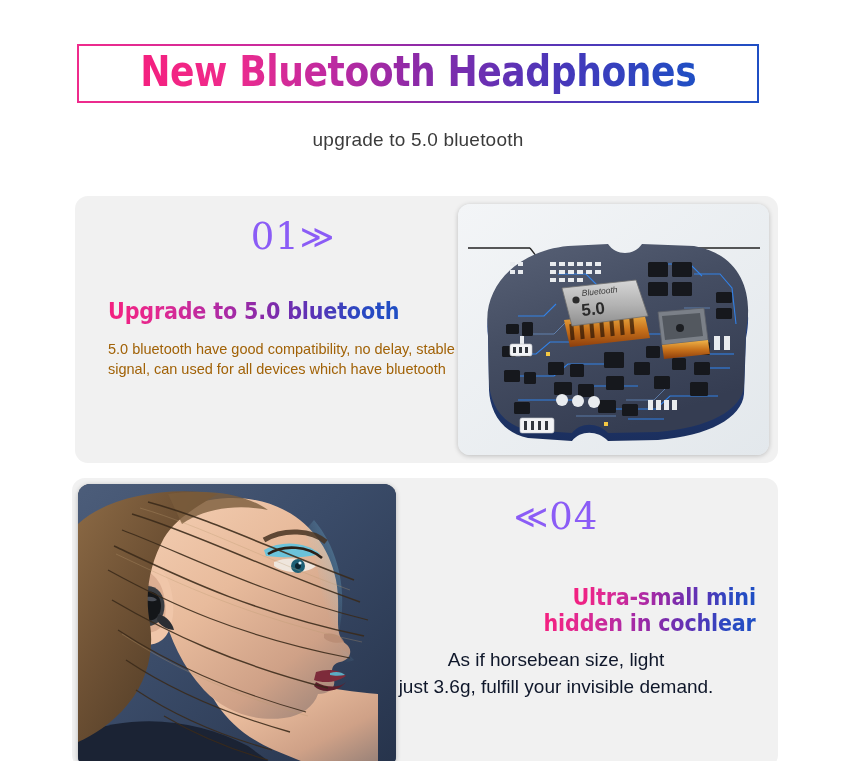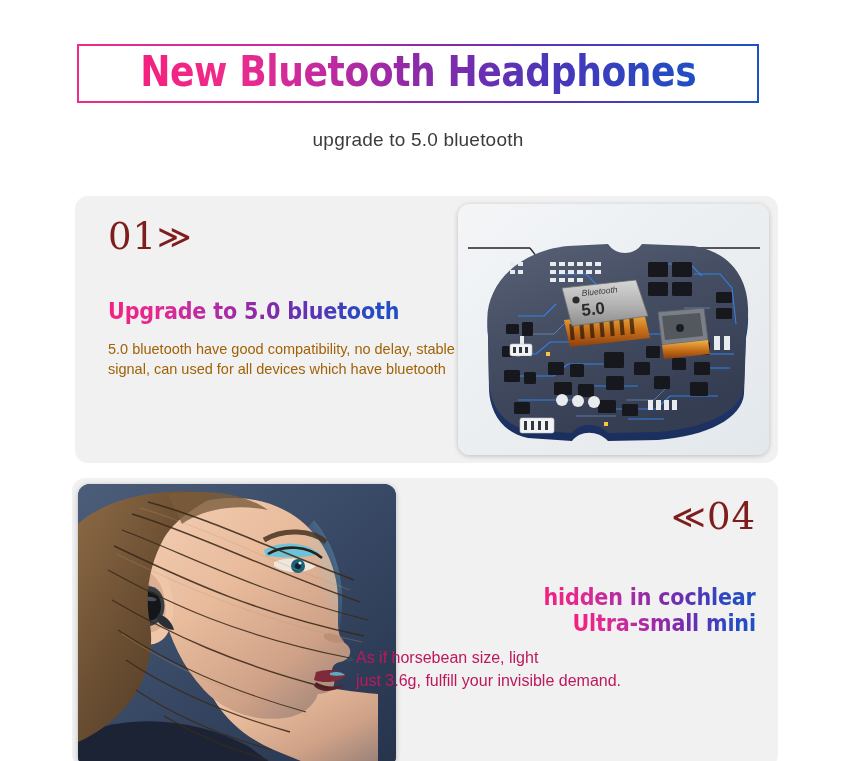--- a/index.html
+++ b/index.html
@@ -74,24 +74,25 @@
   
   .c1-text {
     position: absolute;
     left: 33px;
     top: 22px;
     width: 370px;
   }
   .num {
     font-family: "DejaVu Serif", serif;
     font-size: 37px;
-    color: #7f1d1d;
+    color: #8b5cf6;
     font-weight: 300;
     line-height: 1;
     letter-spacing: 1px;
+    text-align: center;
   }
   .num .chev {
     font-family: "DejaVu Sans", sans-serif;
     font-size: 33px;
     vertical-align: 1px;
   }
   .grad-head {
     font-family: "DejaVu Sans", sans-serif;
     font-weight: bold;
     font-size: 23px;
@@ -138,24 +139,24 @@
     text-align: right;
   }
   .c2-head-wrap {
     margin-top: 50px;
   }
   .grad-head.right {
     transform-origin: right center;
   }
   .c2-body {
     margin-top: 9px;
-    font-size: 16px;
+    font-size: 19px;
     line-height: 1.45;
-    color: #be185d;
-    text-align: left;
+    color: #0f172a;
+    text-align: center;
   }
   .photo-frame {
     position: absolute;
     left: 6px;
     top: 6px;
     width: 318px;
     height: 284px;
     background: #2b3a55;
     border-radius: 12px;
     box-shadow: 0 1px 5px rgba(0,0,0,0.25);
@@ -450,22 +451,22 @@
       </g>
 
       <rect x="0" y="0" width="318" height="284" fill="none"></rect>
     </svg>
   </div>
 
   <div class="c2-text">
     <div class="num"><span class="chev">≪</span><span>04</span></div>
 
     <div class="c2-head-wrap">
+      <div><span class="grad-head right">Ultra-small mini</span></div>
       <div><span class="grad-head right">hidden in cochlear</span></div>
-      <div><span class="grad-head right">Ultra-small mini</span></div>
     </div>
 
     <div class="c2-body">
       <div>As if horsebean size, light</div>
       <div>just 3.6g, fulfill your invisible demand.</div>
     </div>
   </div>
 </div>
 
 </body></html>

